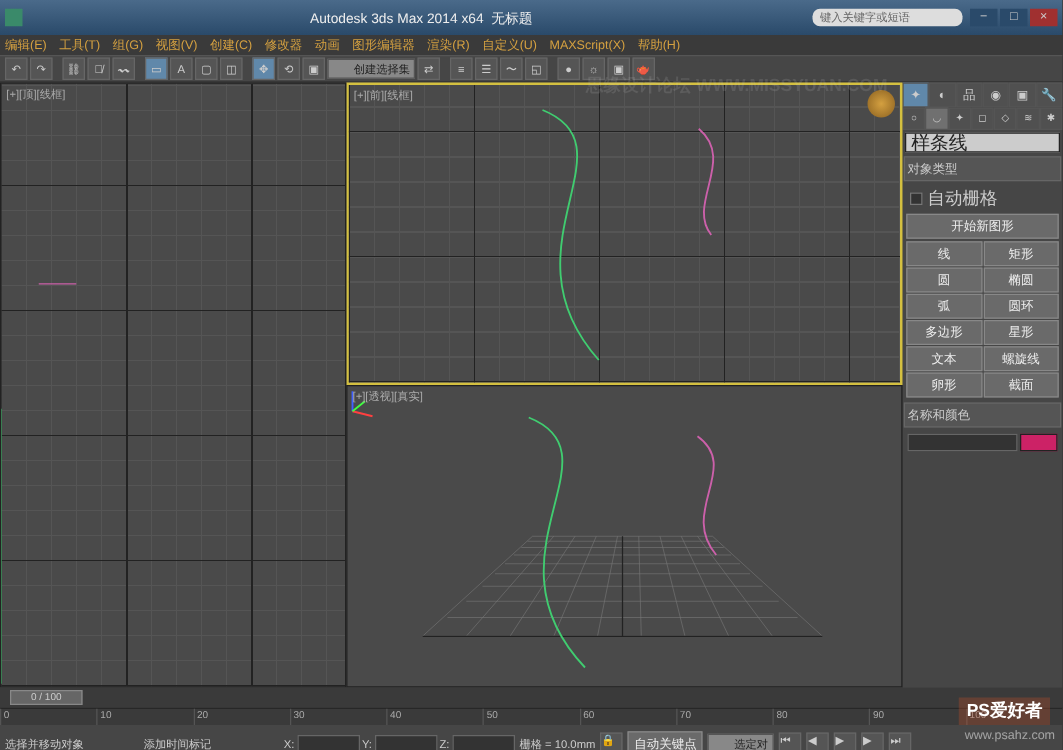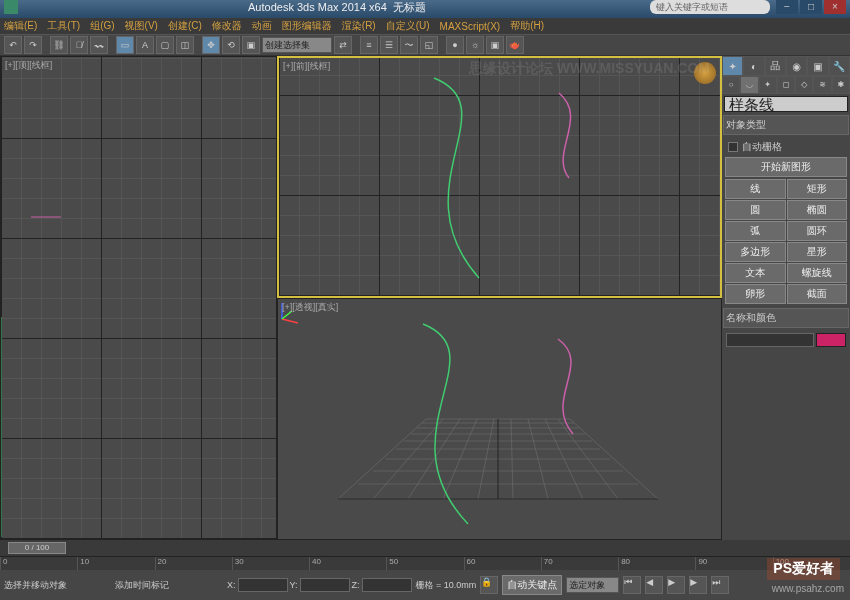--- a/index.html
+++ b/index.html
@@ -1,49 +1,49 @@
 <!DOCTYPE html>
 <html><head>
 <meta charset="utf-8">
 <style>
 * { margin: 0; padding: 0; box-sizing: border-box; font-family: "Microsoft YaHei", sans-serif; }
 body { background: #4a4a4a; color: #ccc; font-size: 10px; overflow: hidden; width: 850px; height: 600px; position: relative; }
-.titlebar { height: 18px; background: linear-gradient(#4a6a8a, #2a4a6a); display: flex; padding: 0 4px; }
+.titlebar { height: 28px; background: linear-gradient(#4a6a8a, #2a4a6a); display: flex; align-items: center; padding: 0 4px; }
 .titlebar .logo { width: 14px; height: 14px; background: #3a8a6a; margin-right: 6px; }
 .titlebar .title { flex: 1; text-align: center; color: #eee; font-size: 11px; }
 .titlebar .search { width: 120px; height: 14px; background: #ddd; border-radius: 6px; color: #666; font-size: 9px; padding-left: 6px; line-height: 14px; }
 .titlebar .btns { display: flex; gap: 2px; margin-left: 6px; }
 .titlebar .btns span { width: 22px; height: 14px; background: #2a4a6a; text-align: center; line-height: 14px; }
 .titlebar .btns .close { background: #a03030; }
 .menubar { height: 16px; background: #3a3a3a; display: flex; align-items: center; padding: 0 4px; gap: 10px; font-size: 10px; }
 .menubar span { color: #d4a040; cursor: default; }
 .toolbar { height: 22px; background: #464646; display: flex; align-items: center; padding: 0 4px; gap: 2px; border-top: 1px solid #555; border-bottom: 1px solid #333; }
 .tbtn { width: 18px; height: 18px; background: #555; border: 1px solid #666; display: flex; align-items: center; justify-content: center; font-size: 9px; color: #ccc; }
 .tbtn.c { background: #6088aa; }
 .tsep { width: 4px; }
-.tdrop { width: 70px; height: 16px; background: #888; border: 1px solid #555; font-size: 9px; padding-left: 2px; line-height: 14px; color: #222; }
+.tdrop { width: 70px; height: 16px; background: #888; border: 1px solid #555; font-size: 9px; padding-left: 20px; line-height: 14px; color: #222; }
 .workspace { display: flex; height: 484px; }
 .viewports { flex: 1; position: relative; display: grid; grid-template-columns: 277px 1fr; grid-template-rows: 1fr 1fr; gap: 0; background: #2a2a2a; }
 .viewport { background: #4a4a4a; border: 1px solid #222; position: relative; overflow: hidden; }
 .viewport.active { border: 2px solid #d4c040; }
 .vp-label { position: absolute; top: 2px; left: 4px; font-size: 9px; color: #aaa; z-index: 2; }
 .grid-bg { position: absolute; inset: 0; background-image: repeating-linear-gradient(0deg, #555 0, #555 1px, transparent 1px, transparent 20px), repeating-linear-gradient(90deg, #555 0, #555 1px, transparent 1px, transparent 20px); }
 .grid-major { position: absolute; inset: 0; background-image: repeating-linear-gradient(0deg, #222 0, #222 1px, transparent 1px, transparent 100px), repeating-linear-gradient(90deg, #222 0, #222 1px, transparent 1px, transparent 100px); }
 .viewport svg { position: absolute; inset: 0; width: 100%; height: 100%; }
 .cmdpanel { width: 128px; background: #464646; display: flex; flex-direction: column; }
 .cmd-tabs { display: flex; height: 20px; background: #3a3a3a; }
 .cmd-tabs .ct { flex: 1; border: 1px solid #555; background: #505050; display: flex; align-items: center; justify-content: center; }
 .cmd-tabs .ct.active { background: #6088aa; }
 .cmd-sub { display: flex; height: 18px; background: #3a3a3a; }
 .cmd-sub .cs { flex: 1; border: 1px solid #555; background: #505050; font-size: 8px; text-align: center; line-height: 16px; }
 .cmd-sub .cs.active { background: #707070; }
 .cmd-drop { margin: 2px; height: 16px; background: #ccc; color: #222; font-size: 15px; padding-left: 4px; line-height: 16px; border: 1px solid #222; }
 .rollout-title { background: #555; padding: 2px; font-size: 10px; border: 1px solid #666; margin: 1px; }
 .rollout-body { padding: 2px; }
-.chk-row { display: flex; align-items: center; gap: 4px; padding: 2px 4px; font-size: 10px; }
+.chk-row { display: flex; align-items: center; gap: 4px; padding: 2px 4px; font-size: 14px; }
 .chk { width: 10px; height: 10px; background: #333; border: 1px solid #777; }
 .wide-btn { background: #6a6a6a; border: 1px solid #888; text-align: center; padding: 2px; font-size: 10px; margin: 1px; color: #eee; }
 .btn-grid { display: grid; grid-template-columns: 1fr 1fr; gap: 1px; padding: 1px; }
 .btn-grid .gb { background: #6a6a6a; border: 1px solid #888; text-align: center; padding: 2px 0; font-size: 10px; color: #eee; }
 .color-row { display: flex; align-items: center; gap: 2px; padding: 2px; }
 .color-input { flex: 1; height: 14px; background: #333; border: 1px solid #666; }
 .color-swatch { width: 30px; height: 14px; background: #cc2266; border: 1px solid #222; }
 .timeline { height: 16px; background: #3a3a3a; display: flex; align-items: center; position: relative; }
 .time-slider { height: 12px; width: 58px; background: #666; border: 1px solid #888; position: absolute; left: 8px; font-size: 8px; text-align: center; line-height: 10px; }
 .time-ruler { height: 14px; background: #3a3a3a; display: flex; font-size: 8px; color: #aaa; border-top: 1px solid #222; }

